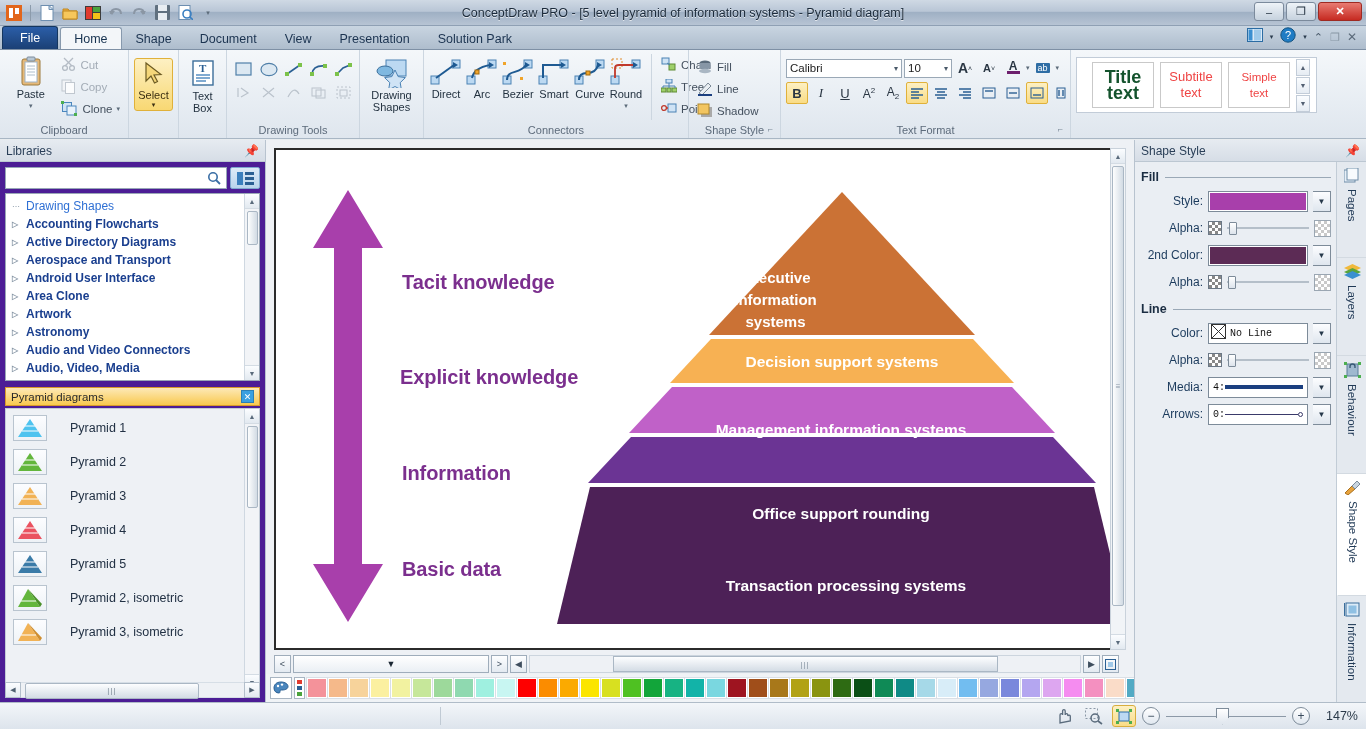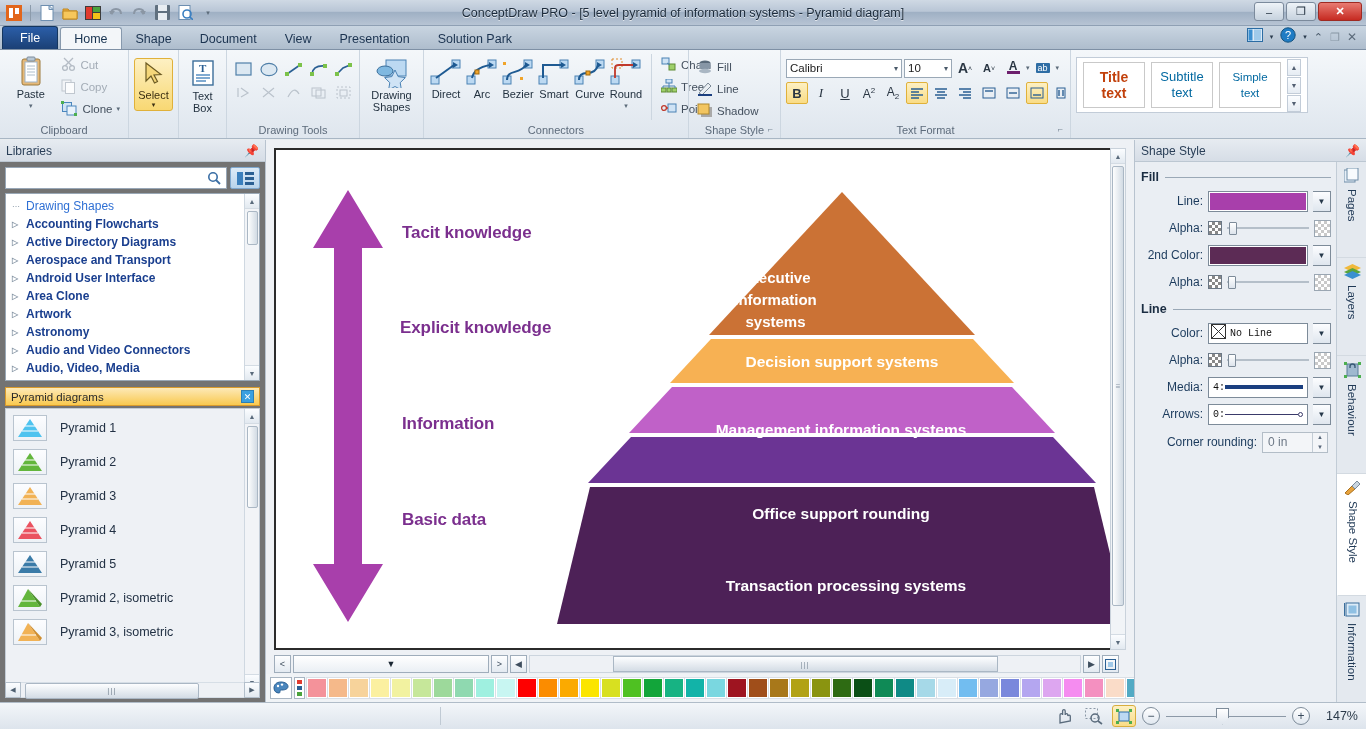--- a/index.html
+++ b/index.html
@@ -100,33 +100,33 @@
     display:flex;align-items:center;justify-content:center;font-size:13px;color:#2a3643;
   }
   .fmtbtn.on{ background:linear-gradient(to bottom,#fdf0c3,#f9dc86); border-color:#e0b13a;}
 
   .stylegallery{
     display:flex; align-items:center; gap:6px; border:1px solid #c2ccd8; background:#fff;
     padding:4px 6px; height:56px; margin-top:2px;
   }
   .stylecard{
     width:62px;height:46px;border:1px solid #c9c9c9;background:#fff;
-    display:flex;align-items:center;justify-content:center;text-align:center;line-height:16px;color:#0369a1;
-  }
-  .stylecard.t1{ font-weight:bold; font-size:14px; color:#c2410c;}
+    display:flex;align-items:center;justify-content:center;text-align:center;line-height:16px;color:#ef4444;
+  }
+  .stylecard.t1{ font-weight:bold; font-size:18px; color:#14532d;margin-left:9px;}
   .stylecard.t2{ font-size:13px;}
   .stylecard.t3{ font-size:11.5px;}
   .galnav{ display:flex;flex-direction:column;gap:1px; }
   .galnav div{ width:14px;height:17px;border:1px solid #c2ccd8;background:linear-gradient(#fbfdff,#e6ecf3);
     font-size:7px;display:flex;align-items:center;justify-content:center;color:#536072;}
 
   
   .leftpanel{
     position:absolute; left:0; top:140px; width:266px; height:562px;
-    background:#737373; border-right:1px solid #b8c3cf;
+    background:#4c1d95; border-right:1px solid #b8c3cf;
   }
   .panelhdr{
     height:22px; background:linear-gradient(to bottom,#e6ebf1,#d6dde6);
     border-bottom:1px solid #bcc7d2; display:flex;align-items:center;padding:0 6px;
     font-size:12px;color:#2a3f58;
   }
   .pin{ margin-left:auto; font-size:12px; color:#41586f; transform:rotate(0deg);}
   .searchrow{ display:flex; gap:3px; padding:5px 5px 4px 5px; align-items:center;}
   .searchbox{ flex:1; height:22px; background:#fff; border:1px solid #98a7b7; display:flex;align-items:center;}
   .searchbox input{ border:0;outline:0;flex:1;font-size:12px;padding:0 4px;font-family:inherit;background:transparent;}
@@ -154,21 +154,21 @@
     margin:6px 5px 0 5px; height:19px; border:1px solid #d89a2c;
     background:linear-gradient(to bottom,#fde9b7,#f9c94f);
     display:flex;align-items:center;padding:0 5px; font-size:11.5px; color:#2a2a2a;
   }
   .libtitle .x{ margin-left:auto; width:13px;height:13px;background:#3aa0e0;color:#fff;
     display:flex;align-items:center;justify-content:center;font-size:9px;border:1px solid #2b7fb5;}
 
   .shapelist{
     margin:2px 5px 0 5px; height:282px; background:#eef1f5; border:1px solid #c3ccd6; position:relative; overflow:hidden;
   }
-  .shaperow{ height:34px; display:flex; align-items:center; gap:13px; padding-left:7px; }
+  .shaperow{ height:34px; display:flex; align-items:center; gap:23px; padding-left:7px; }
   .shapethumb{ width:34px;height:26px;border:1px solid #b9c4cf;background:linear-gradient(#fcfdff,#eef2f6);
     display:flex;align-items:center;justify-content:center;}
   .shapename{ font-size:12.5px; color:#223144;}
 
   .hscroll{
     position:absolute; left:5px; right:5px; bottom:4px; height:17px;
     display:flex; align-items:center;
   }
   .hs-arw{ width:16px;height:16px;border:1px solid #b3bfcb;background:linear-gradient(#fbfdff,#e2e9f0);
     display:flex;align-items:center;justify-content:center;font-size:7px;color:#4e5f70;}
@@ -183,21 +183,21 @@
     background:#eef1f5;
   }
   .canvas-frame{
     position:absolute; left:8px; top:8px; width:845px; height:502px;
     border:2px solid #2b2b2b; background:#fff; overflow:hidden;
   }
   .pagewhite{ position:absolute; inset:0; background:#fff; }
 
   .arrowUD{ position:absolute; left:37px; top:40px; width:70px; height:432px; }
   .diagLabel{
-    position:absolute; font-size:17px; font-weight:bold; color:#7b2f8e; letter-spacing:-0.1px;
+    position:absolute; font-size:20px; font-weight:bold; color:#7b2f8e; letter-spacing:-0.1px;margin-top:48px;
   }
 
   .pyr{ position:absolute; left:0; top:0; width:845px; height:502px; pointer-events:none;}
 
   .canvas-vscroll{
     position:absolute; right:8px; top:8px; width:16px; height:502px;
     background:#f1f4f7; border:1px solid #c9d2db; display:flex;flex-direction:column;align-items:center;
   }
   .canvas-hwrap{
     position:absolute; left:8px; top:514px; width:845px; height:20px; display:flex; align-items:center; gap:2px;
@@ -1134,21 +1134,21 @@
       <span class="pin">📌</span>
     </div>
 
     <div class="rp-body">
       <div class="sect">
         <span class="t">Fill</span>
         <span class="ln"></span>
       </div>
 
       <div class="frow">
-        <span class="flabel">Line:</span>
+        <span class="flabel">Style:</span>
         <div class="combo">
           <span class="sw" id="fill-style-sw" style="background: rgb(168, 63, 171);"></span>
         </div>
         <div class="cbtn">▼</div>
       </div>
 
       <div class="frow">
         <span class="flabel">Alpha:</span>
         <span class="checker"></span>
         <div class="slider">
@@ -1220,30 +1220,20 @@
         <div class="combo">
           <span class="txt" style="flex:none;width:16px;">0:</span>
           <span style="flex:1;display:flex;align-items:center;margin-right:4px;">
             <i style="flex:1;height:1px;background:#3a3a6a;display:block;"></i>
               <i style="width:5px;height:5px;border:1px solid #3a3a6a;border-radius:50%;display:block;"></i>
           </span>
         </div>
         <div class="cbtn">▼</div>
       </div>
 
-      <div class="frow" style="margin-top:4px;">
-        <span class="flabel" style="width:116px;">Corner rounding:</span>
-        <div class="spin">
-          <span>0 in</span>
-          <span class="spinb">
-              <i>▲</i>
-              <i>▼</i>
-            </span>
-        </div>
-      </div>
     </div>
 
     <div class="vtabs">
       <div class="vtab" style="height:96px;">
         <span>
           <svg width="17" height="15">
               <rect x="0" y="2" width="11" height="12" fill="#e8f0f8" stroke="#6f8da8"></rect>
               <rect x="3" y="0" width="11" height="12" fill="#f7fafd" stroke="#6f8da8"></rect>
             </svg>
         </span>

